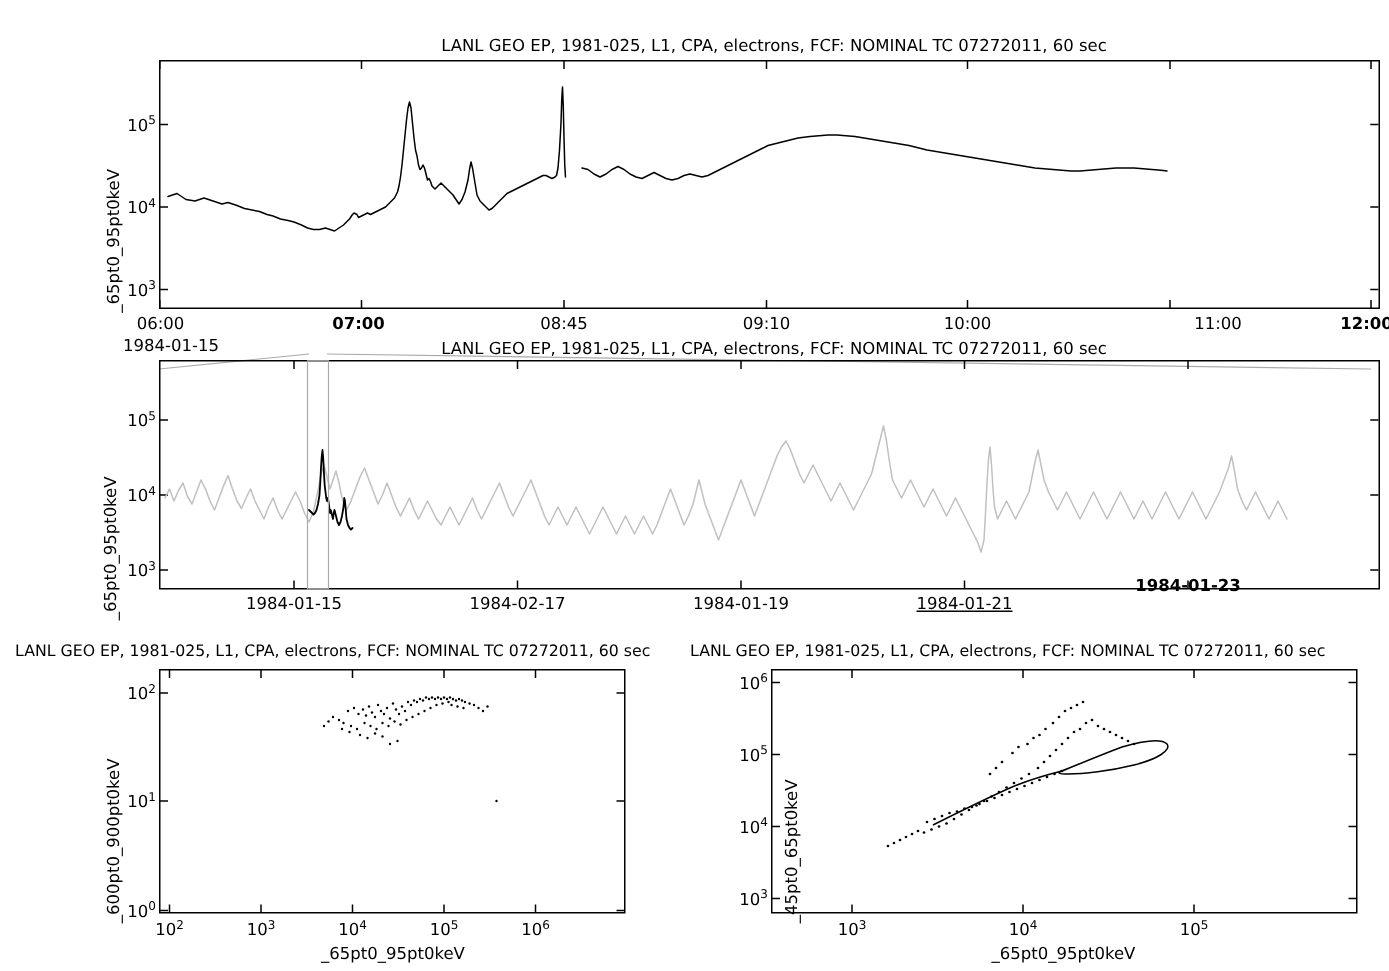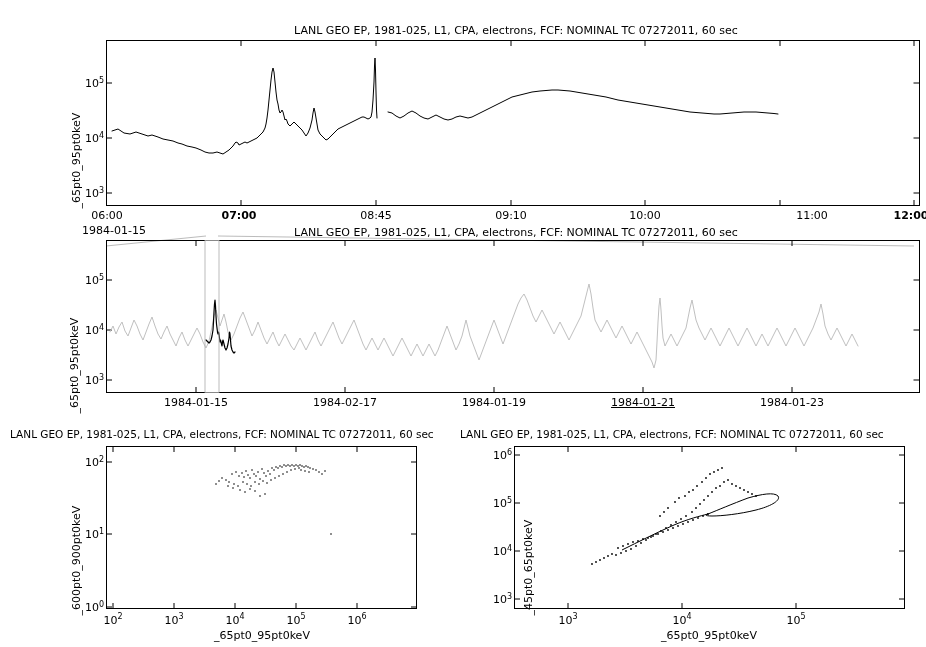--- a/index.html
+++ b/index.html
@@ -267,21 +267,21 @@
     </svg>
 
     <div class="tick-label-y" style="left:62px; top:158px; width:42px;">10<sup style="font-size:8px">3</sup></div>
     <div class="tick-label-y" style="left:62px; top:108px; width:42px;">10<sup style="font-size:8px">4</sup></div>
     <div class="tick-label-y" style="left:62px; top:58px; width:42px;">10<sup style="font-size:8px">5</sup></div>
 
     <div class="tick-label-x" style="left:196px; top:174px;">1984-01-15</div>
     <div class="tick-label-x" style="left:345px; top:174px;">1984-02-17</div>
     <div class="tick-label-x" style="left:494px; top:174px;">1984-01-19</div>
     <div class="tick-label-x" style="left:643px; top:174px;text-decoration:underline;">1984-01-21</div>
-    <div class="tick-label-x" style="left:792px; top:174px;">1984-01-23</div>
+    <div class="tick-label-x" style="left:792px; top:162px;font-weight:bold;">1984-01-23</div>
   </div>
 
   <div class="panel" style="left:0px; top:424px; width:470px; height:223px;">
 
     <div class="plot-title" style="left:10px; top:4px; width:470px; text-align:left; font-size:10.5px;">LANL GEO EP, 1981-025, L1, CPA, electrons, FCF: NOMINAL TC 07272011, 60 sec</div>
 
     <div class="axis-label-y" style="left:-4px; top:105px; width:160px; transform: rotate(-90deg);">_600pt0_900pt0keV</div>
 
     <svg width="470" height="223" style="position:absolute; left:0; top:0;">
       <rect class="frame" x="106.5" y="22.5" width="310" height="162"></rect>

